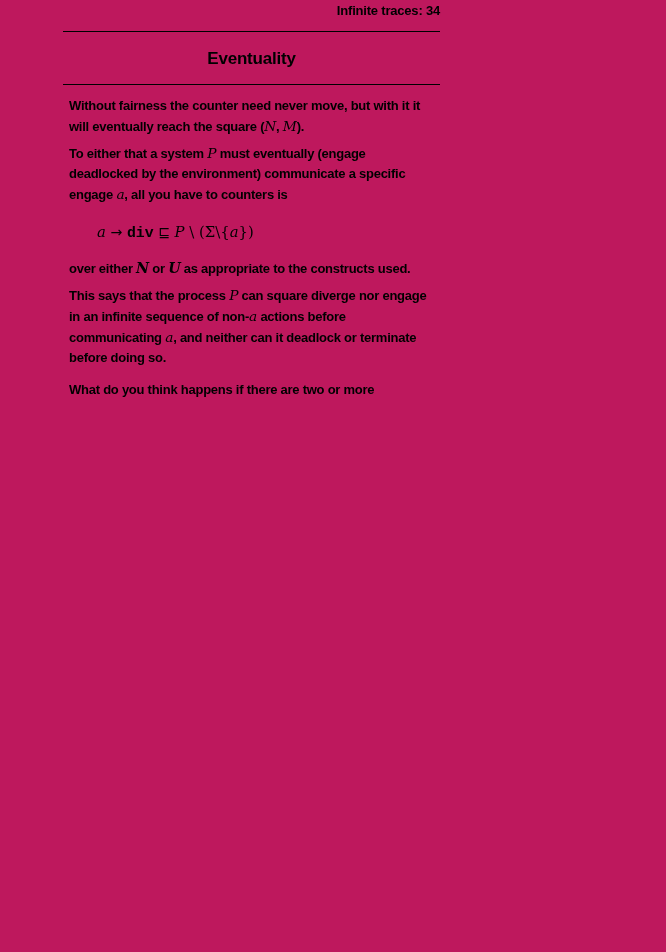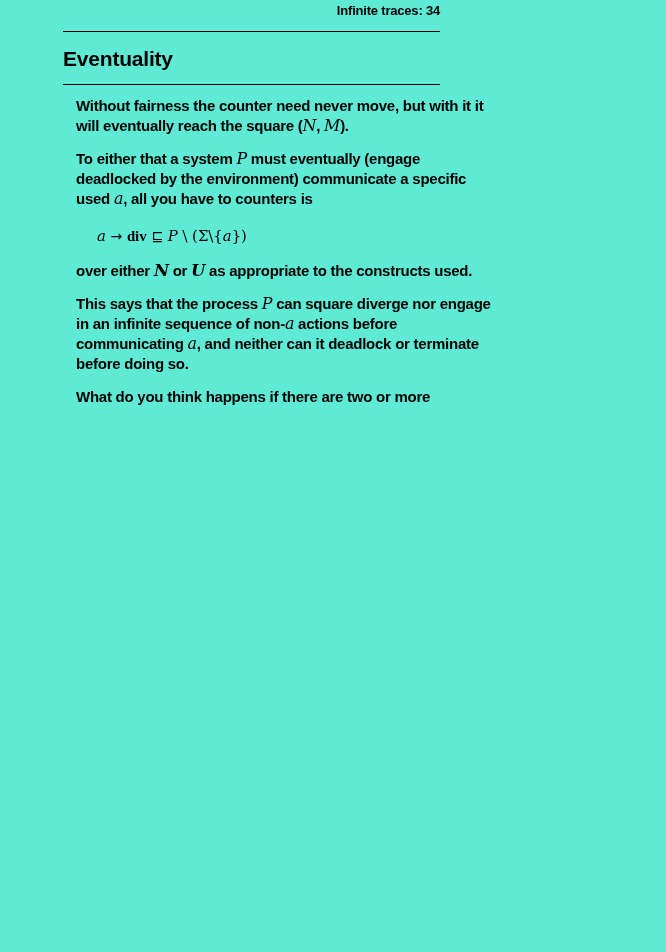--- a/index.html
+++ b/index.html
@@ -1,20 +1,20 @@
 <!DOCTYPE html>
 <html><head>
 <meta charset="utf-8">
 <style>
   html, body { margin: 0; padding: 0; background: #e8e8e8; }
   .page {
     position: relative;
     width: 666px;
     height: 952px;
-    background: #5eead4;
+    background: #be185d;
     color: #000000;
     font-family: "Liberation Sans", sans-serif;
     overflow: hidden;
   }
   .content {
     position: absolute;
     left: 63px;
     top: 0;
     width: 377px;
   }
@@ -28,30 +28,30 @@
     white-space: nowrap;
   }
   .rule {
     height: 0;
     border-top: 1.4px solid #000000;
     width: 100%;
   }
   .rule-top    { margin-top: 12px; }
   .slide-title {
     margin: 17px 0 0 0;
-    text-align: left;
-    font-size: 21px;
+    text-align: center;
+    font-size: 17px;
     font-weight: 700;
     line-height: 20px;
     letter-spacing: -0.2px;
   }
   .rule-bottom { margin-top: 15px; }
   p {
-    margin: 13px;
-    font-size: 15px;
+    margin: 6px;
+    font-size: 13px;
     font-weight: 700;
     line-height: 20px;
     letter-spacing: -0.25px;
     white-space: nowrap;
   }
   .p-first    { margin-top: 11px; }
   .p-follow   { margin-top: 4px; }
   .p-after-f  { margin-top: 15px; }
   .p-question { margin-top: 12px; }
   .formula {
@@ -68,21 +68,21 @@
     font-weight: 400;
     font-size: 1.06em;
   }
   .mrm {
     font-family: "DejaVu Serif", serif;
     font-style: normal;
     font-weight: 400;
     font-size: 1.06em;
   }
   .mbf {
-    font-family: Liberation Serif, serif;
+    font-family: Liberation Mono, monospace;
     font-style: normal;
     font-weight: 700;
     font-size: 1.06em;
     text-align: right;
   }
   .mop {
     font-family: "DejaVu Sans", sans-serif;
     font-weight: 400;
     font-size: 1.02em;
   }
@@ -110,21 +110,21 @@
     <div class="rule rule-bottom"></div>
 
     <p class="p-first">
       <span>Without fairness the counter need never move, but with it it</span><br>
       <span>will eventually reach the square (</span><span class="mi">N</span><span>, </span><span class="mi">M</span><span>).</span>
     </p>
 
     <p class="p-follow">
       <span>To either that a system </span><span class="mi">P</span><span> must eventually (engage</span><br>
       <span>deadlocked by the environment) communicate a specific</span><br>
-      <span>used </span><span class="mi">a</span><span>, all you have to counters is</span>
+      <span>engage </span><span class="mi">a</span><span>, all you have to counters is</span>
     </p>
 
     <div class="formula">
       <span class="mi">a</span><span class="mop"> → </span><span class="mbf">div</span><span class="mop"> ⊑ </span><span class="mi">P</span><span class="mrm"> \ (Σ\{</span><span class="mi">a</span><span class="mrm">})</span>
     </div>
 
     <p class="p-after-f">
       <span>over either </span><span class="mcal">N</span><span> or </span><span class="mcal">U</span><span> as appropriate to the constructs used.</span>
     </p>
 

